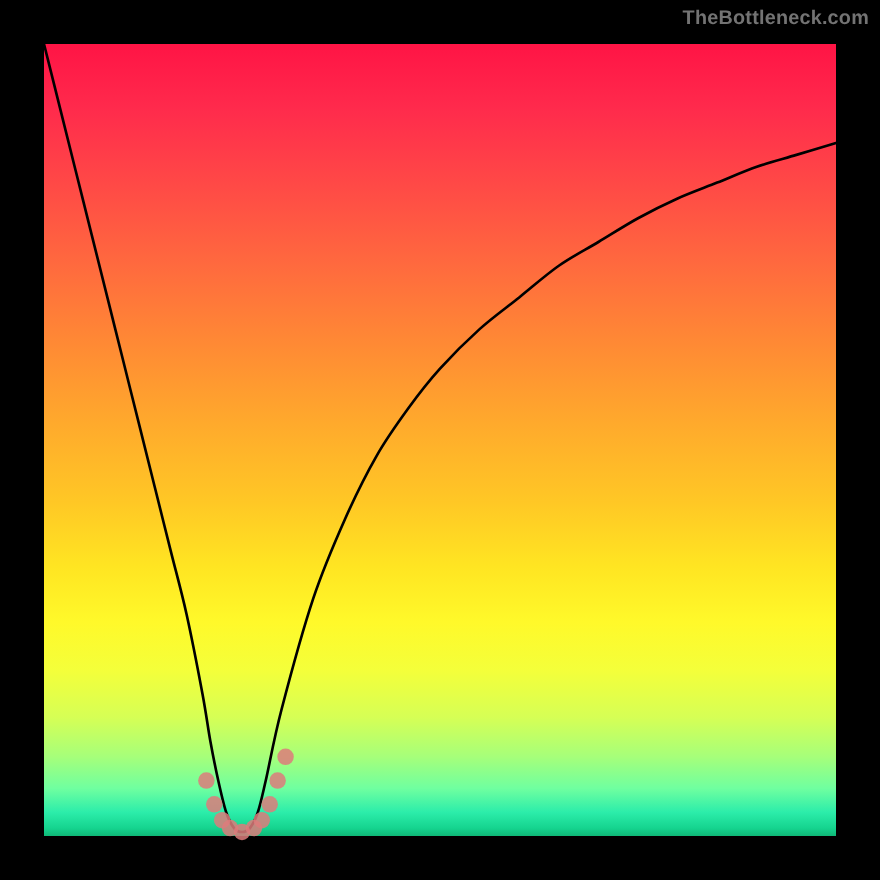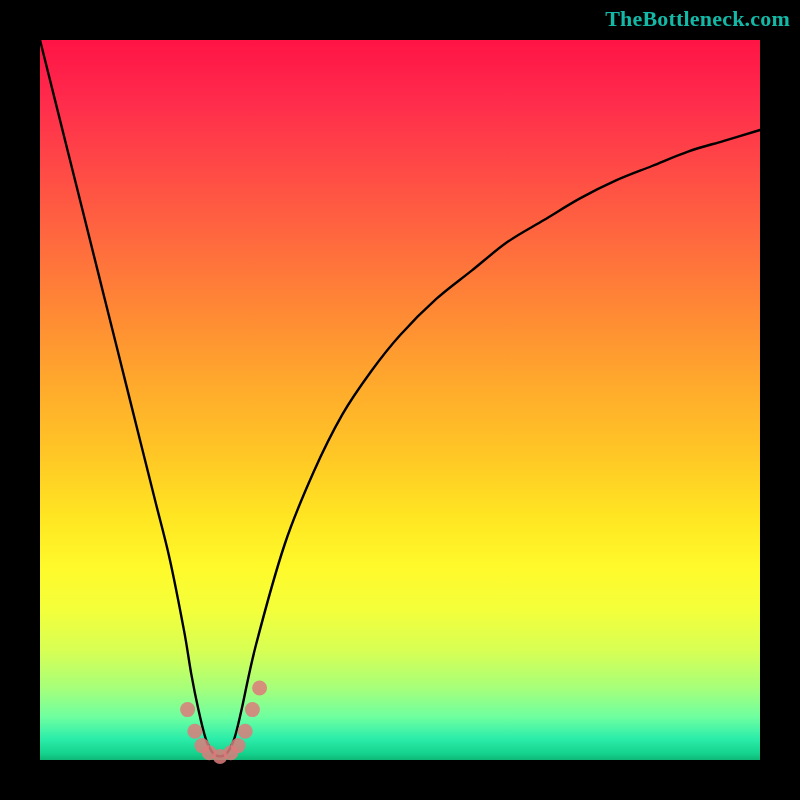--- a/index.html
+++ b/index.html
@@ -43,26 +43,25 @@
       #6fffa0 94%,
       #2cedaa 97%,
       #15d48f 99%,
       #0fb877 100%
     );
   }
   .watermark {
     position: absolute;
     top: 6px;
     right: 10px;
-    color: #14b8a6;
-    font-size: 22px;
+    color: #737373;
+    font-size: 18px;
     font-weight: 600;
     letter-spacing: 0.2px;
     user-select: none;
-    font-family: Liberation Serif, serif;
   }
   svg.curves {
     position: absolute;
     left: 0;
     top: 0;
     width: 720px;
     height: 720px;
     overflow: visible;
   }
 </style>

